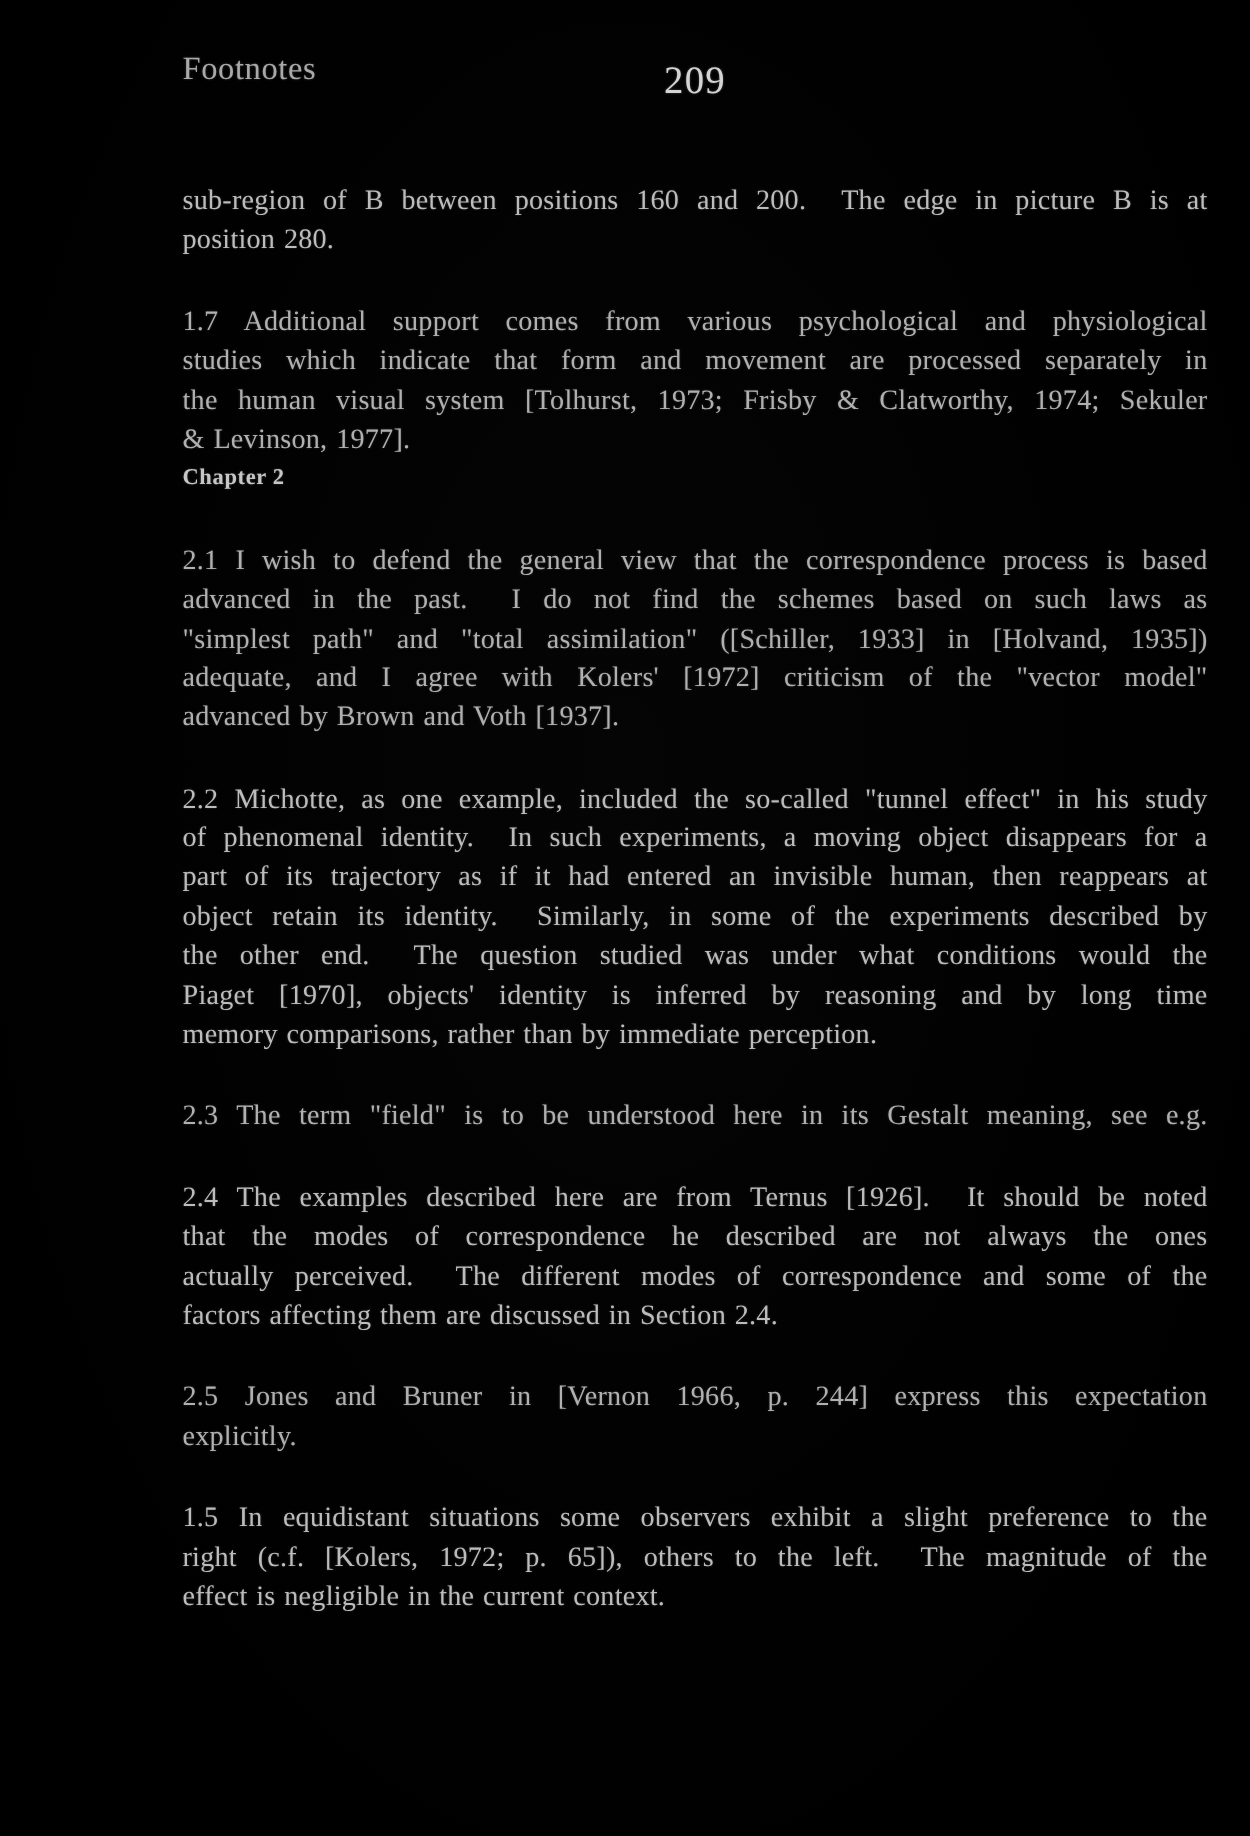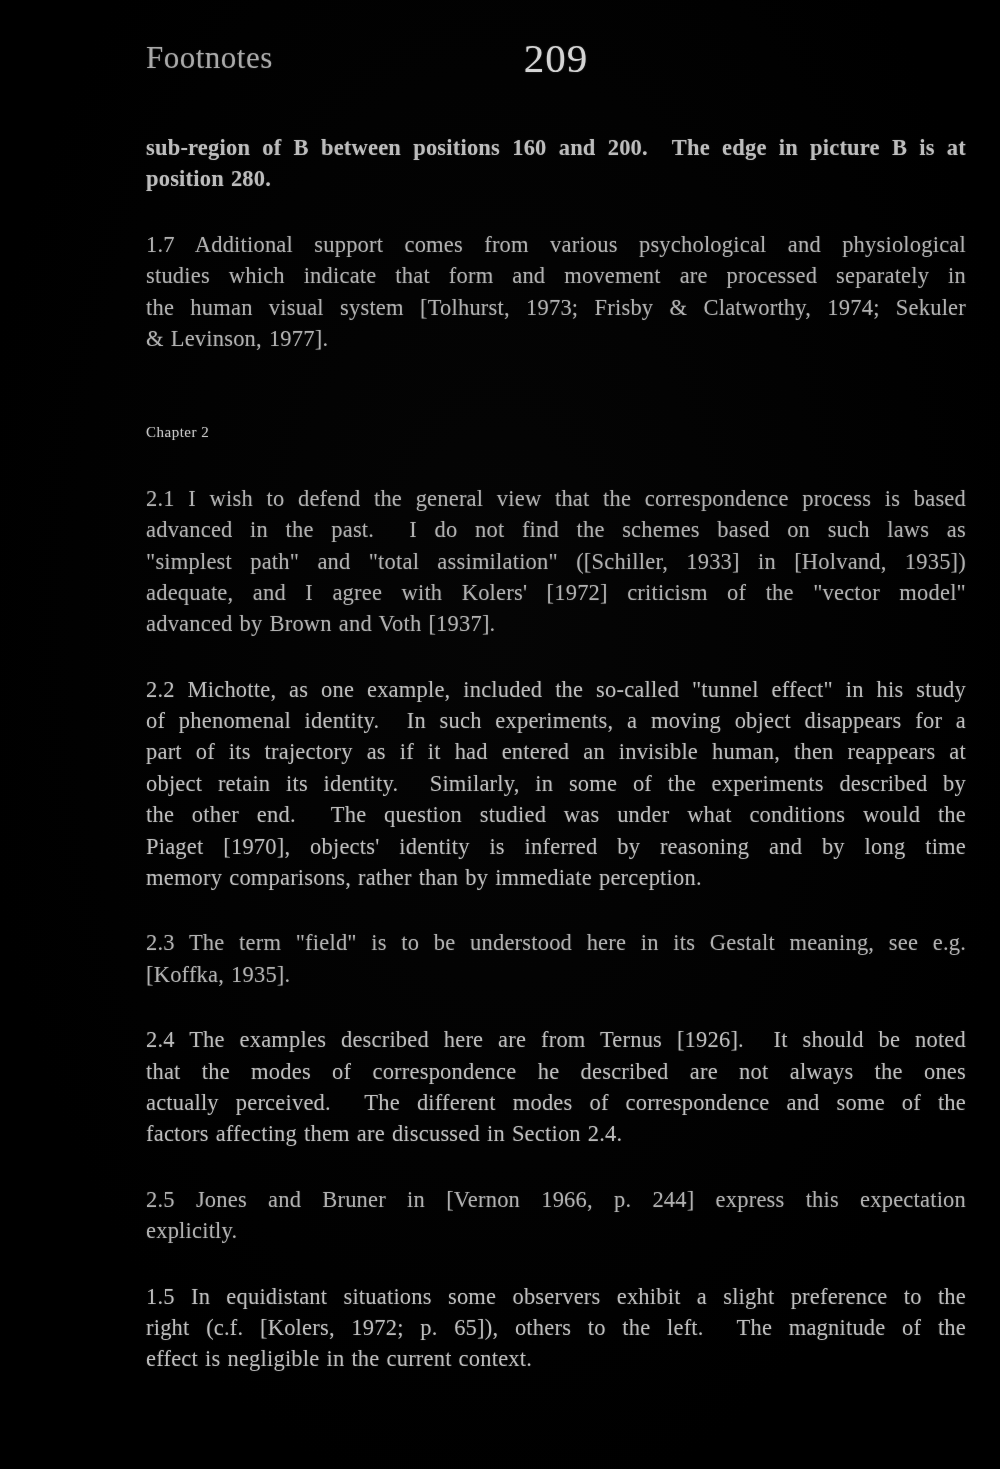--- a/index.html
+++ b/index.html
@@ -19,59 +19,57 @@
     position: absolute;
     left: 146px;
     top: 34px;
     width: 820px;
     height: 42px;
   }
   .header-title {
     position: absolute;
     left: 0;
     top: 6px;
-    font-size: 31px;
+    font-size: 26px;
     color: #a9a9a9;
     letter-spacing: 0.5px;
     text-shadow: 0 0 2px rgba(190,190,190,0.30);
   }
   .page-number {
     position: absolute;
     left: 0;
-    top: 0;
+    top: 12px;
     width: 100%;
     text-align: center;
-    font-size: 41px;
+    font-size: 31px;
     color: #d4d4d4;
     letter-spacing: 1px;
     text-shadow: 0 0 2px rgba(220,220,220,0.35);
   }
   .page-body {
     position: absolute;
     left: 146px;
     top: 132px;
     width: 820px;
     color: #b4b4b4;
   }
   .paragraph {
     margin-top: 34px;
     text-shadow: 0 0 2px rgba(185,185,185,0.28);
   }
   .paragraph:first-child {
-    margin-top: 0;
-    font-weight: bold;
+    margin-top: 12px;
   }
   .paragraph:nth-child(odd) { color: #bcbcbc; }
   .paragraph:nth-child(even) { color: #b0b0b0; }
   .heading {
-    margin-top: 63px;
     height: 31.4px;
     line-height: 31.4px;
-    font-size: 15px;
-    font-weight: normal;
+    font-size: 18px;
+    font-weight: bold;
     color: #c6c6c6;
     letter-spacing: 0.5px;
     text-shadow: 0 0 2px rgba(200,200,200,0.30);
   }
   .line {
     height: 31.4px;
     line-height: 31.4px;
     font-size: 22.5px;
     white-space: nowrap;
     text-align: justify;
@@ -114,21 +112,20 @@
         <div class="line">2.2 Michotte, as one example, included the so-called "tunnel effect" in his study</div>
         <div class="line">of phenomenal identity.&nbsp; In such experiments, a moving object disappears for a</div>
         <div class="line">part of its trajectory as if it had entered an invisible human, then reappears at</div>
         <div class="line">object retain its identity.&nbsp; Similarly, in some of the experiments described by</div>
         <div class="line">the other end.&nbsp; The question studied was under what conditions would the</div>
         <div class="line">Piaget [1970], objects' identity is inferred by reasoning and by long time</div>
         <div class="line last">memory comparisons, rather than by immediate perception.</div>
       </div>
       <div class="paragraph">
         <div class="line">2.3 The term "field" is to be understood here in its Gestalt meaning, see e.g.</div>
-        <div class="line last">[Koffka, 1935].</div>
       </div>
       <div class="paragraph">
         <div class="line">2.4 The examples described here are from Ternus [1926].&nbsp; It should be noted</div>
         <div class="line">that the modes of correspondence he described are not always the ones</div>
         <div class="line">actually perceived.&nbsp; The different modes of correspondence and some of the</div>
         <div class="line last">factors affecting them are discussed in Section 2.4.</div>
       </div>
       <div class="paragraph">
         <div class="line">2.5 Jones and Bruner in [Vernon 1966, p. 244] express this expectation</div>
         <div class="line last">explicitly.</div>

